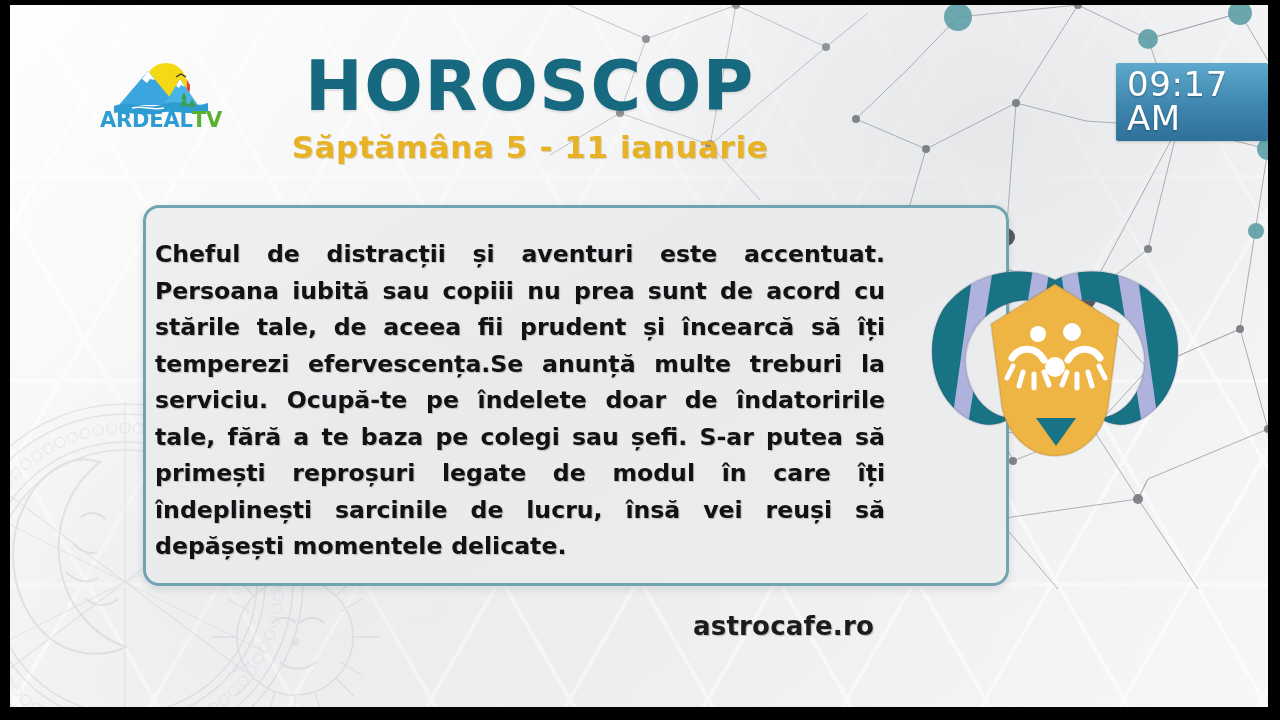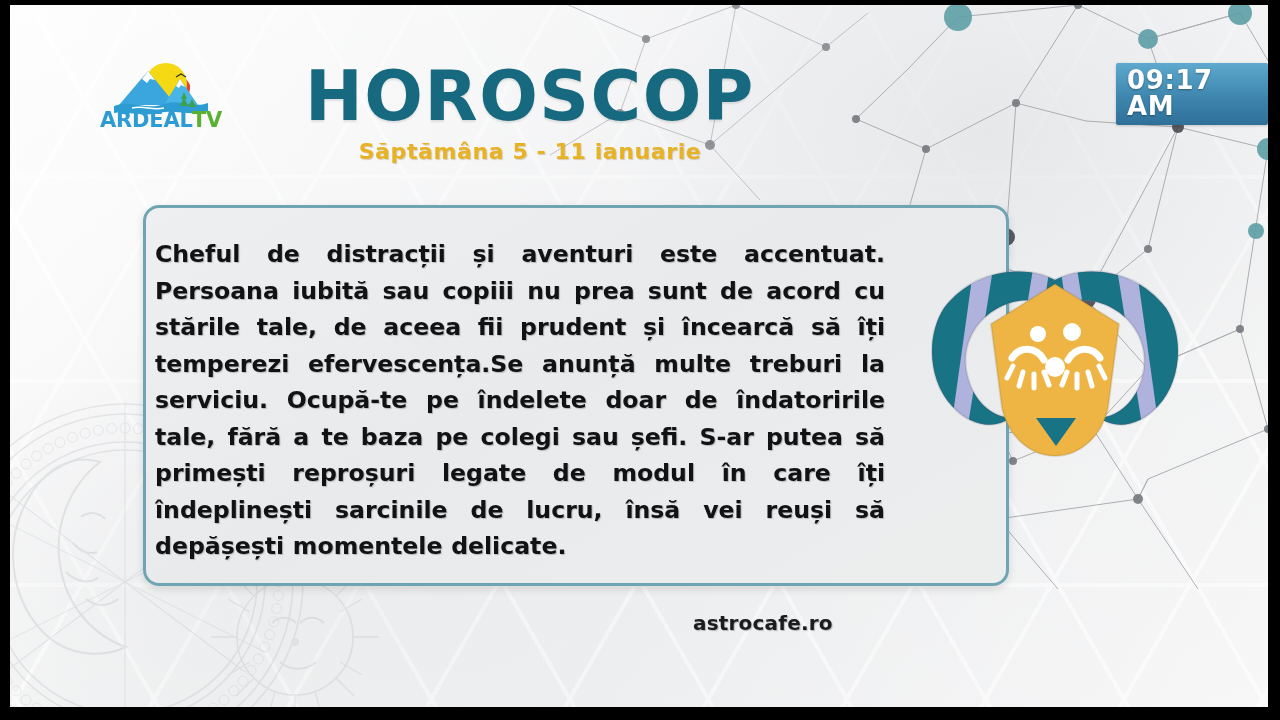--- a/index.html
+++ b/index.html
@@ -105,56 +105,56 @@
     top: 48px;
     width: 150px;
     height: 78px;
     z-index: 20;
   }
 
   
   #headline {
     position: absolute;
     left: 260px;
-    top: 58px;
+    top: 48px;
     width: 520px;
     z-index: 20;
     text-align: center;
   }
   #title {
     font-family: "DejaVu Sans", sans-serif;
     font-weight: 700;
     font-size: 69px;
     line-height: .96;
     letter-spacing: 1.5px;
     color: #16697f;
     margin: 0;
     text-shadow: 0 2px 2px rgba(0,0,0,.10);
   }
   #subtitle {
     font-family: "DejaVu Sans", sans-serif;
     font-weight: 700;
-    font-size: 22px;
+    font-size: 31px;
     letter-spacing: .6px;
     color: #e8b225;
     margin: 10px 0 0 0;
     text-shadow: 1px 1px 1px rgba(120,80,0,.25);
   }
 
   
   #clock {
     position: absolute;
     left: 1106px;
     top: 58px;
     z-index: 40;
     background: linear-gradient(180deg, #5ea9cd 0%, #3e86ae 55%, #2f7099 100%);
     color: #ffffff;
     font-family: "DejaVu Sans", sans-serif;
-    font-weight: 700;
-    font-size: 26px;
+    font-weight: 400;
+    font-size: 34px;
     letter-spacing: .6px;
     padding: 4px 11px 6px 11px;
     border-radius: 2px;
     text-shadow: 0 1px 2px rgba(0,0,0,.35);
     box-shadow: 0 1px 3px rgba(0,0,0,.18);
     line-height: 1;
   }
 
   
   #panel {
@@ -217,21 +217,21 @@
     text-shadow: 2px 2px 2px rgba(90,70,30,.45);
   }
 
   
   #credit {
     position: absolute;
     left: 683px;
     top: 606px;
     font-family: "DejaVu Sans", sans-serif;
     font-weight: 700;
-    font-size: 20px;
+    font-size: 26px;
     letter-spacing: .2px;
     color: #1b1c1e;
     text-shadow: 1px 1px 1px rgba(0,0,0,.25);
     z-index: 25;
   }
 </style>
 </head>
 <body>
 
 <div id="screen">

